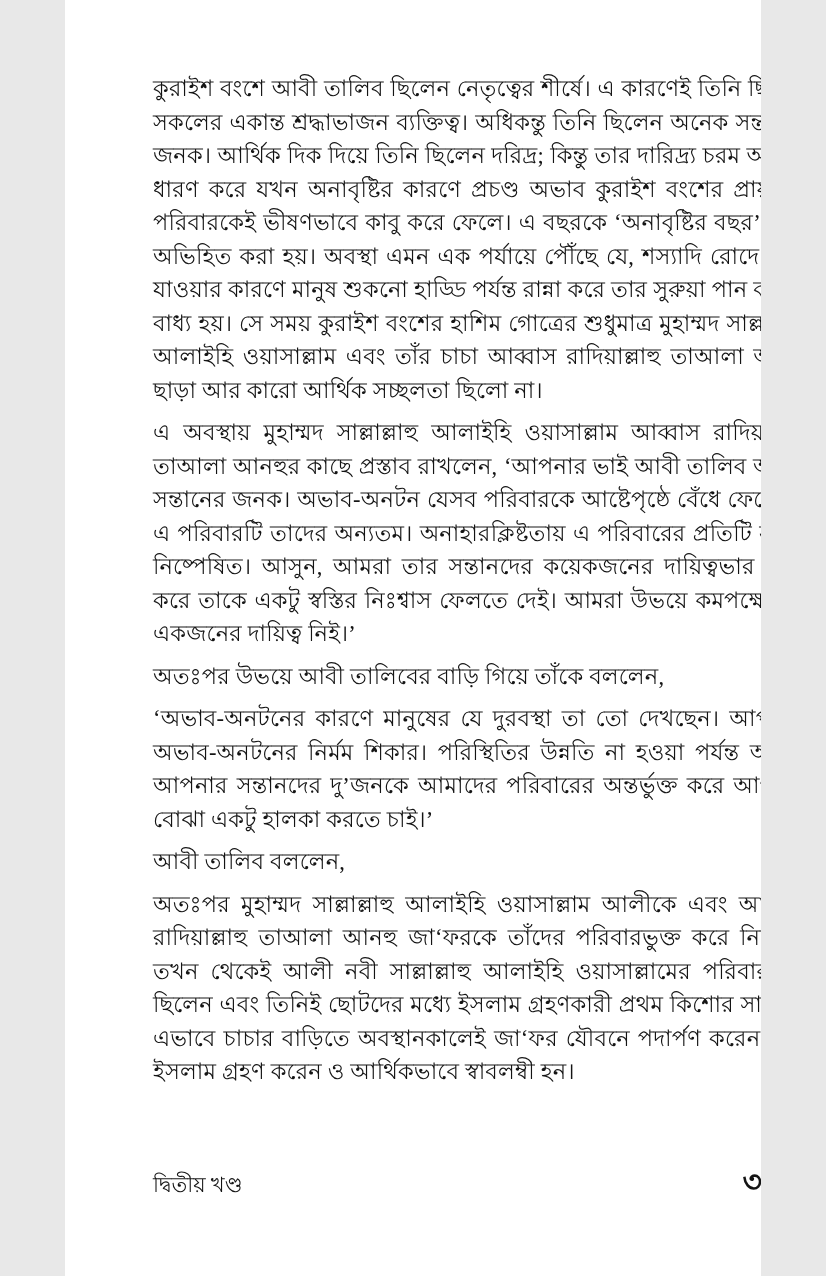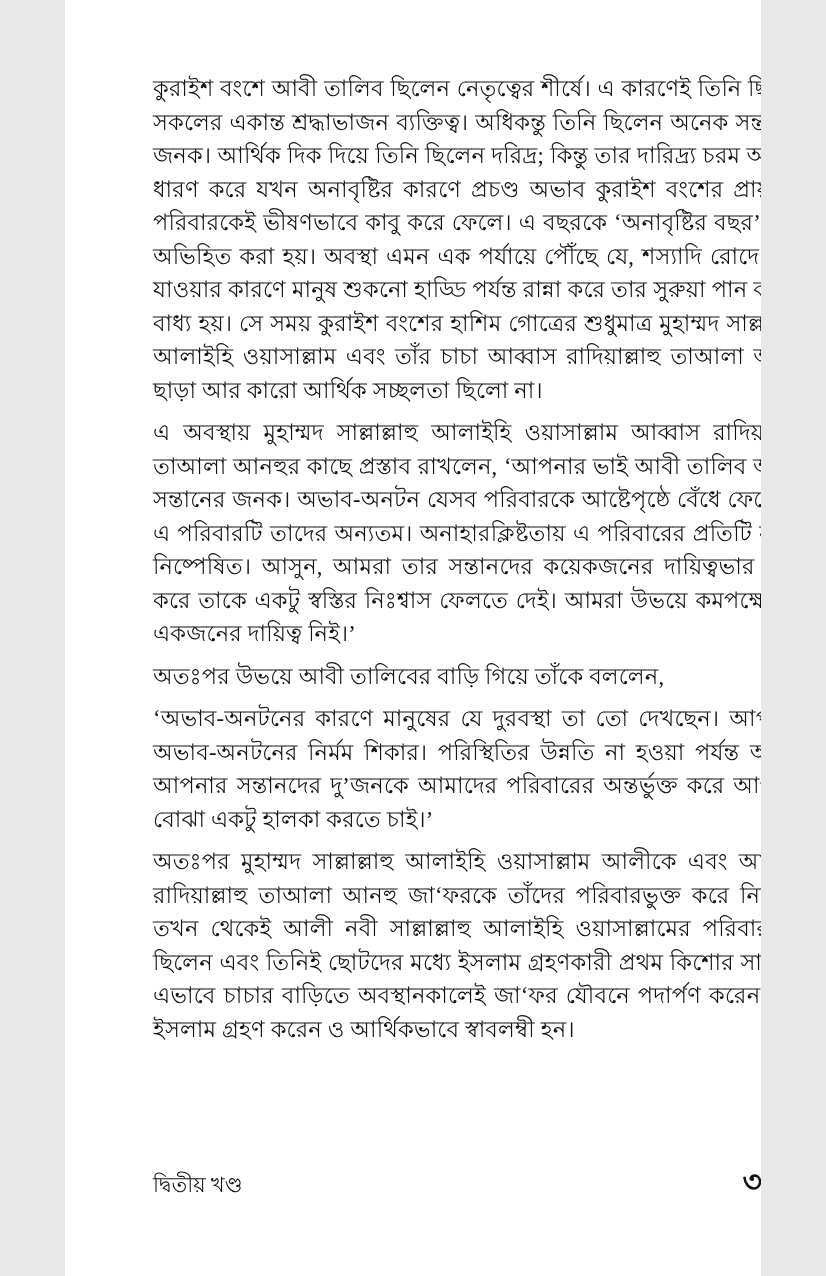--- a/index.html
+++ b/index.html
@@ -53,20 +53,21 @@
 </head>
 <body>
 
 <div class="page">
 
   <div class="content">
     <p>কুরাইশ বংশে আবী তালিব ছিলেন নেতৃত্বের শীর্ষে। এ কারণেই তিনি ছিলেন সকলের একান্ত শ্রদ্ধাভাজন ব্যক্তিত্ব। অধিকন্তু তিনি ছিলেন অনেক সন্তানের জনক। আর্থিক দিক দিয়ে তিনি ছিলেন দরিদ্র; কিন্তু তার দারিদ্র্য চরম আকার ধারণ করে যখন অনাবৃষ্টির কারণে প্রচণ্ড অভাব কুরাইশ বংশের প্রায় সব পরিবারকেই ভীষণভাবে কাবু করে ফেলে। এ বছরকে ‘অনাবৃষ্টির বছর’ নামে অভিহিত করা হয়। অবস্থা এমন এক পর্যায়ে পৌঁছে যে, শস্যাদি রোদে পুড়ে যাওয়ার কারণে মানুষ শুকনো হাড্ডি পর্যন্ত রান্না করে তার সুরুয়া পান করতে বাধ্য হয়। সে সময় কুরাইশ বংশের হাশিম গোত্রের শুধুমাত্র মুহাম্মদ সাল্লাল্লাহু আলাইহি ওয়াসাল্লাম এবং তাঁর চাচা আব্বাস রাদিয়াল্লাহু তাআলা আনহু ছাড়া আর কারো আর্থিক সচ্ছলতা ছিলো না।</p>
     <p>এ অবস্থায় মুহাম্মদ সাল্লাল্লাহু আলাইহি ওয়াসাল্লাম আব্বাস রাদিয়াল্লাহু তাআলা আনহুর কাছে প্রস্তাব রাখলেন, ‘আপনার ভাই আবী তালিব অধিক সন্তানের জনক। অভাব-অনটন যেসব পরিবারকে আষ্টেপৃষ্ঠে বেঁধে ফেলেছে, এ পরিবারটি তাদের অন্যতম। অনাহারক্লিষ্টতায় এ পরিবারের প্রতিটি সদস্য নিষ্পেষিত। আসুন, আমরা তার সন্তানদের কয়েকজনের দায়িত্বভার গ্রহণ করে তাকে একটু স্বস্তির নিঃশ্বাস ফেলতে দেই। আমরা উভয়ে কমপক্ষে এক একজনের দায়িত্ব নিই।’</p>
     <p>অতঃপর উভয়ে আবী তালিবের বাড়ি গিয়ে তাঁকে বললেন,</p>
     <p>‘অভাব-অনটনের কারণে মানুষের যে দুরবস্থা তা তো দেখছেন। আপনিও অভাব-অনটনের নির্মম শিকার। পরিস্থিতির উন্নতি না হওয়া পর্যন্ত আমরা আপনার সন্তানদের দু’জনকে আমাদের পরিবারের অন্তর্ভুক্ত করে আপনার বোঝা একটু হালকা করতে চাই।’</p>
+    <p>আবী তালিব বললেন,</p>
     <p>অতঃপর মুহাম্মদ সাল্লাল্লাহু আলাইহি ওয়াসাল্লাম আলীকে এবং আব্বাস রাদিয়াল্লাহু তাআলা আনহু জা‘ফরকে তাঁদের পরিবারভুক্ত করে নিলেন। তখন থেকেই আলী নবী সাল্লাল্লাহু আলাইহি ওয়াসাল্লামের পরিবারভুক্ত ছিলেন এবং তিনিই ছোটদের মধ্যে ইসলাম গ্রহণকারী প্রথম কিশোর সাহাবী। এভাবে চাচার বাড়িতে অবস্থানকালেই জা‘ফর যৌবনে পদার্পণ করেন এবং ইসলাম গ্রহণ করেন ও আর্থিকভাবে স্বাবলম্বী হন।</p>
   </div>
 
   <div class="footer">
     <span class="volume">দ্বিতীয় খণ্ড</span>
     <span class="pageno">৩৩৩</span>
   </div>
 
 </div>
 

